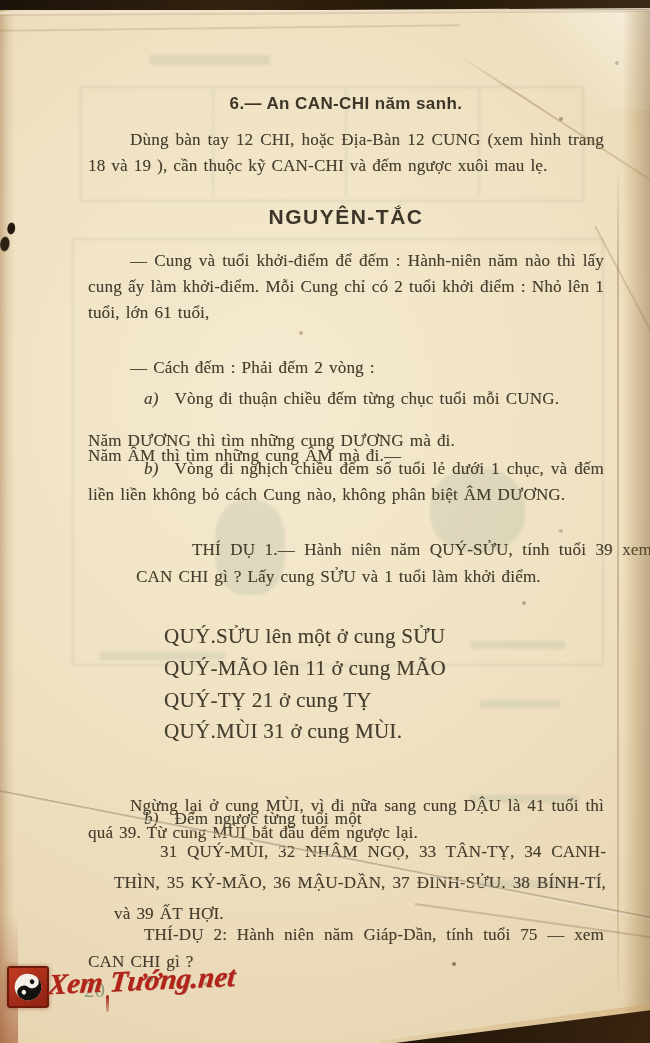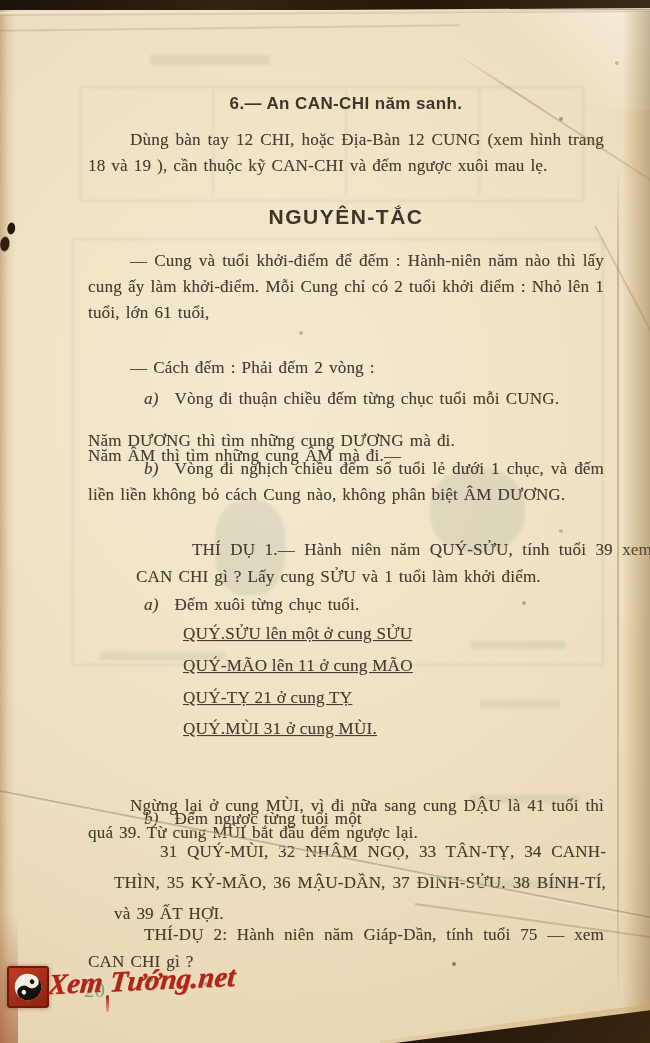--- a/index.html
+++ b/index.html
@@ -60,22 +60,22 @@
   .txt{position:absolute;left:88px;width:516px;font-size:17px;line-height:26px;
     text-align:justify;letter-spacing:0.2px;word-spacing:1.5px;z-index:2;
     text-shadow:0.3px 0.3px 0 rgba(70,60,40,0.35);}
   .single{text-align:left;}
   .h-main{position:absolute;left:88px;width:516px;top:94px;text-align:center;z-index:2;
     font-family:"Liberation Sans",sans-serif;font-weight:bold;font-size:17px;letter-spacing:0.4px;color:#3c3628;}
   .h-sec{position:absolute;left:88px;width:516px;top:205px;text-align:center;z-index:2;
     font-family:"Liberation Sans",sans-serif;font-weight:bold;font-size:21px;letter-spacing:1.5px;color:#3c3628;}
   .it{}
   .marker{font-style:italic;margin-right:16px;}
-  .list-item{position:absolute;left:183px;font-size:17px;letter-spacing:0.3px;z-index:2;
-    text-shadow:0.3px 0.3px 0 rgba(70,60,40,0.35);text-decoration:underline;}
+  .list-item{position:absolute;left:164px;font-size:21px;letter-spacing:0.3px;z-index:2;
+    text-shadow:0.3px 0.3px 0 rgba(70,60,40,0.35);}
   
   .watermark{position:absolute;left:0;top:962px;width:330px;height:53px;z-index:9;}
   .wm-icon{position:absolute;left:7px;top:4px;width:38px;height:38px;display:block;
     background:linear-gradient(145deg,#c03a22,#8e2212);border:2px solid #6e1a0b;border-radius:3px;
     box-shadow:0 0 4px rgba(120,30,10,0.5);}
   .wm-icon svg{position:absolute;left:3px;top:3px;}
   .wm-ghost-page{position:absolute;left:84px;top:16px;font-size:21px;color:rgba(70,105,80,0.55);
     font-family:"Liberation Serif",serif;z-index:1;}
   .wm-text{position:absolute;left:48px;top:2px;z-index:2;white-space:nowrap;
     font-family:"Liberation Serif",serif;font-style:italic;font-weight:bold;font-size:29px;
@@ -118,21 +118,20 @@
   <div class="txt single" style="top:386px;text-indent:56px;"><span class="marker">a)</span><span>Vòng đi thuận chiều đếm từng chục tuổi mỗi CUNG.</span></div>
 
   <div class="txt single" style="top:399px;margin-top:44px;">Năm ÂM thì tìm những cung ÂM mà đi.—</div>
 
   <div class="txt single" style="top:428px;">Năm DƯƠNG thì tìm những cung DƯƠNG mà đi.</div>
 
   <div class="txt" style="top:456px;text-indent:56px;"><span class="marker">b)</span><span>Vòng đi nghịch chiều đếm số tuổi lẻ dưới 1 chục, và đếm liền liền không bỏ cách Cung nào, không phân biệt ÂM DƯƠNG.</span></div>
 
   <div class="txt" style="top:536px;text-indent:56px;line-height:27px;margin-left:48px;"><span class="it">THÍ DỤ 1.—</span><span> Hành niên năm QUÝ-SỬU, tính tuổi 39 xem CAN CHI gì ? Lấy cung SỬU và 1 tuổi làm khởi điểm.</span></div>
 
-  <div class="txt single" style="top:592px;text-indent:56px;"><span class="marker">a)</span><span>Đếm xuôi từng chục tuổi.</span></div>
 
   <div class="list-item" style="top:624px;">QUÝ.SỬU lên một ở cung SỬU</div>
   <div class="list-item" style="top:656px;">QUÝ-MÃO lên 11 ở cung MÃO</div>
   <div class="list-item" style="top:688px;">QUÝ-TỴ 21 ở cung TỴ</div>
   <div class="list-item" style="top:719px;">QUÝ.MÙI 31 ở cung MÙI.</div>
 
   <div class="txt" style="top:792px;text-indent:42px;line-height:27px;">Ngừng lại ở cung MÙI, vì đi nữa sang cung DẬU là 41 tuổi thì quá 39. Từ cung MÙI bắt đầu đếm ngược lại.</div>
 
   <div class="txt single" style="top:806px;text-indent:56px;"><span class="marker">b)</span><span>Đếm ngược từng tuổi một</span></div>
 

